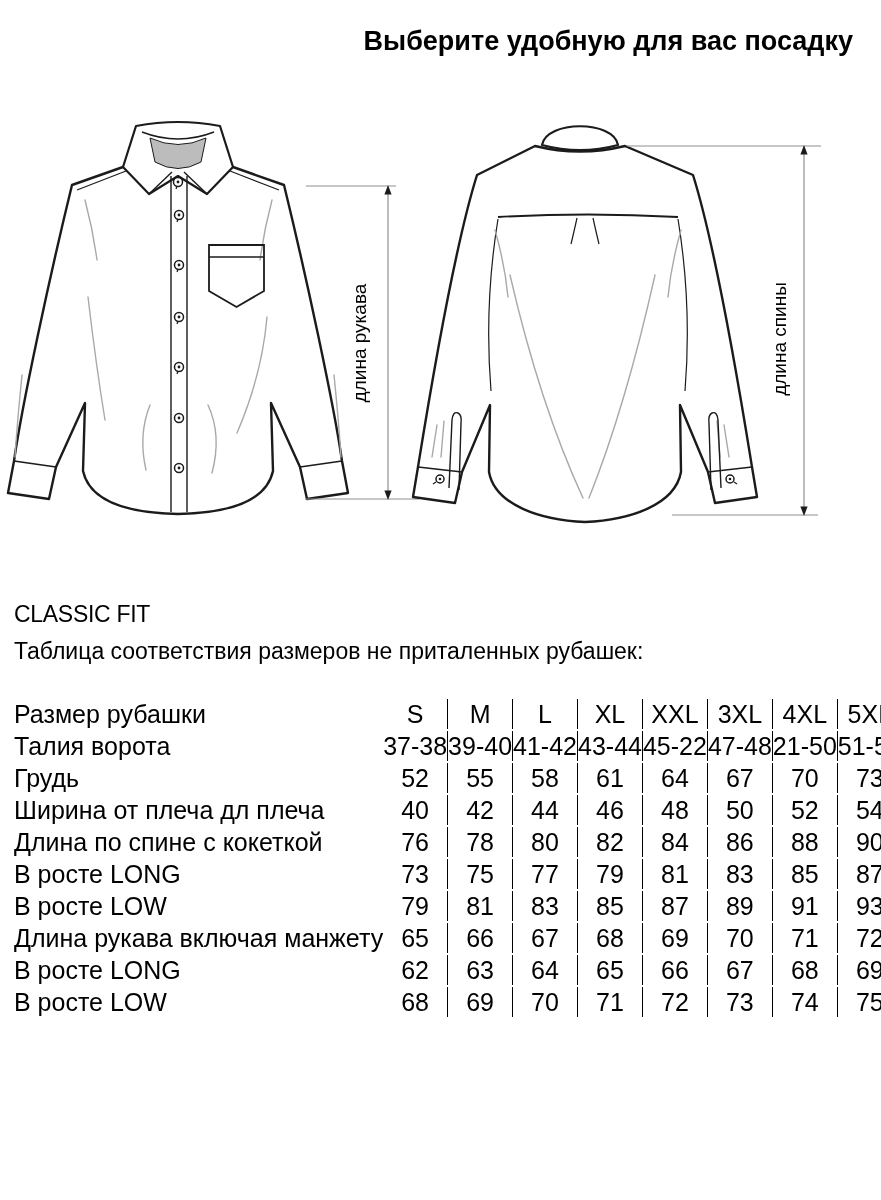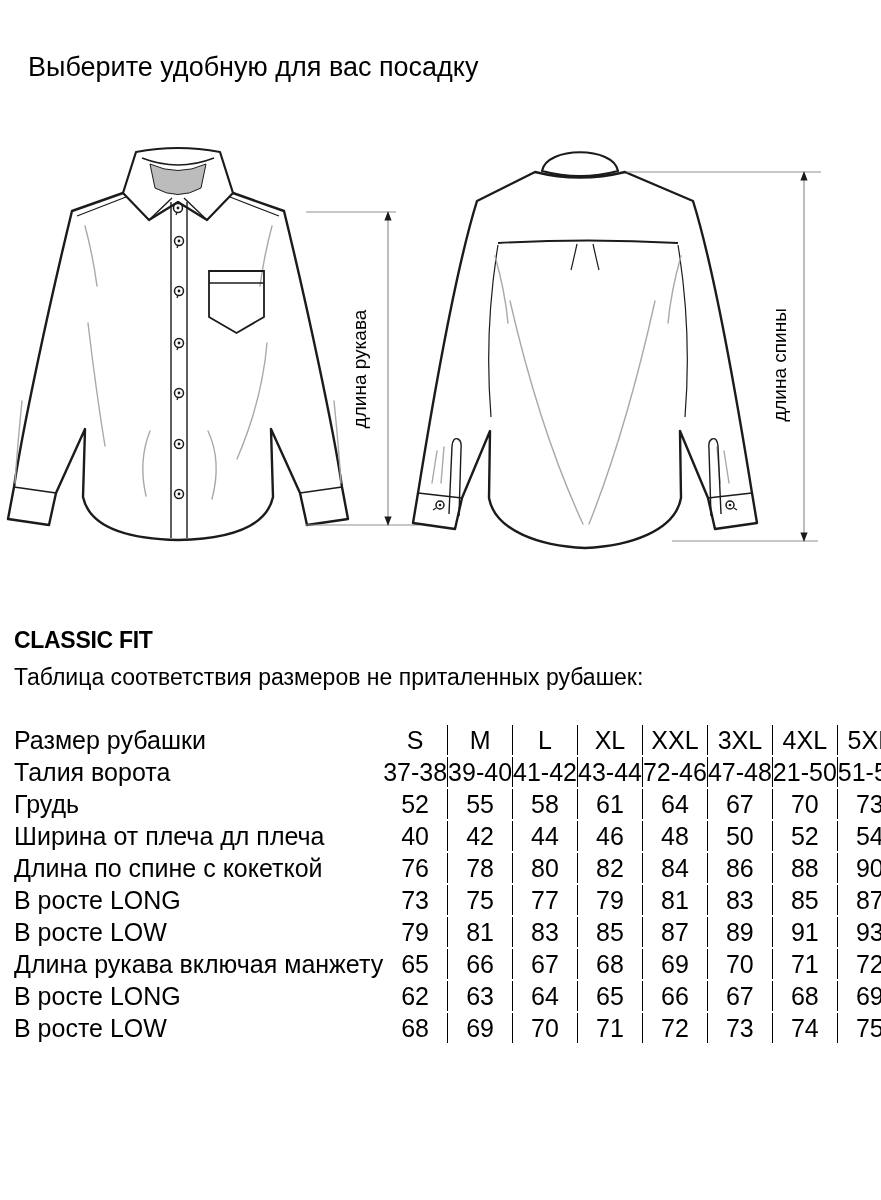--- a/index.html
+++ b/index.html
@@ -1,40 +1,40 @@
 <!DOCTYPE html>
 <html style="--line: #1b1b1b; --dim: #8f8f8f; --fold: #a9a9a9; --shadow: #bcbcbc;"><head>
 <meta charset="utf-8">
 <style>
   html,body { margin:0; padding:0; }
   body {
     width:881px; height:1200px; background:#fff; color:#000;
     font-family:"Liberation Sans", sans-serif; overflow:hidden;
   }
   .title {
-    margin:52px auto 0; width:825px; text-align:left;
-    font-size:27px; line-height:1.15; font-weight:400;
+    margin:26px auto 0; width:825px; text-align:right;
+    font-size:27px; line-height:1.15; font-weight:700;
   }
   svg.figures { display:block; margin-top:48px; }
 
   
   .ol   { fill:#fff; stroke:var(--line); stroke-width:2.4; stroke-linejoin:round; }
   .ol2  { fill:#fff; stroke:var(--line); stroke-width:2.2; stroke-linejoin:round; }
   .seam { fill:none; stroke:var(--line); stroke-width:1.4; }
   .thin { fill:none; stroke:var(--line); stroke-width:1.2; }
   .fold { fill:none; stroke:var(--fold); stroke-width:1.4; stroke-linecap:round; }
   .dim  { fill:none; stroke:var(--dim);  stroke-width:1.2; }
   .ah   { fill:var(--line); stroke:none; }
   .btn  { fill:#fff; stroke:var(--line); stroke-width:1.5; }
   .btnc { fill:var(--line); stroke:none; }
   .shadow { fill:var(--shadow); stroke:var(--line); stroke-width:1; }
   .dimtext { font-size:19px; fill:#000; }
 
   .section-heading {
-    margin:66px 0 0 14px; font-size:23px; font-weight:700;
+    margin:66px 0 0 14px; font-size:23px; font-weight:400;
     letter-spacing:-0.3px;
   }
   .table-caption { margin:10px 0 0 14px; font-size:23px; font-weight:400; }
 
   table.sizes {
     margin:32px 0 0 14px; border-collapse:separate; border-spacing:0 2px;
     font-size:25px;
   }
   table.sizes td { height:30px; padding:0; white-space:nowrap; }
   table.sizes td.label { width:324px; text-align:left; }
@@ -209,21 +209,21 @@
         <td class="val">3XL</td>
         <td class="val">4XL</td>
         <td class="val">5XL</td>
       </tr>
       <tr>
         <td class="label">Талия ворота</td>
         <td class="val first">37-38</td>
         <td class="val">39-40</td>
         <td class="val">41-42</td>
         <td class="val">43-44</td>
-        <td class="val">72-46</td>
+        <td class="val">45-22</td>
         <td class="val">47-48</td>
         <td class="val">21-50</td>
         <td class="val">51-52</td>
       </tr>
       <tr>
         <td class="label">Грудь</td>
         <td class="val first">52</td>
         <td class="val">55</td>
         <td class="val">58</td>
         <td class="val">61</td>

